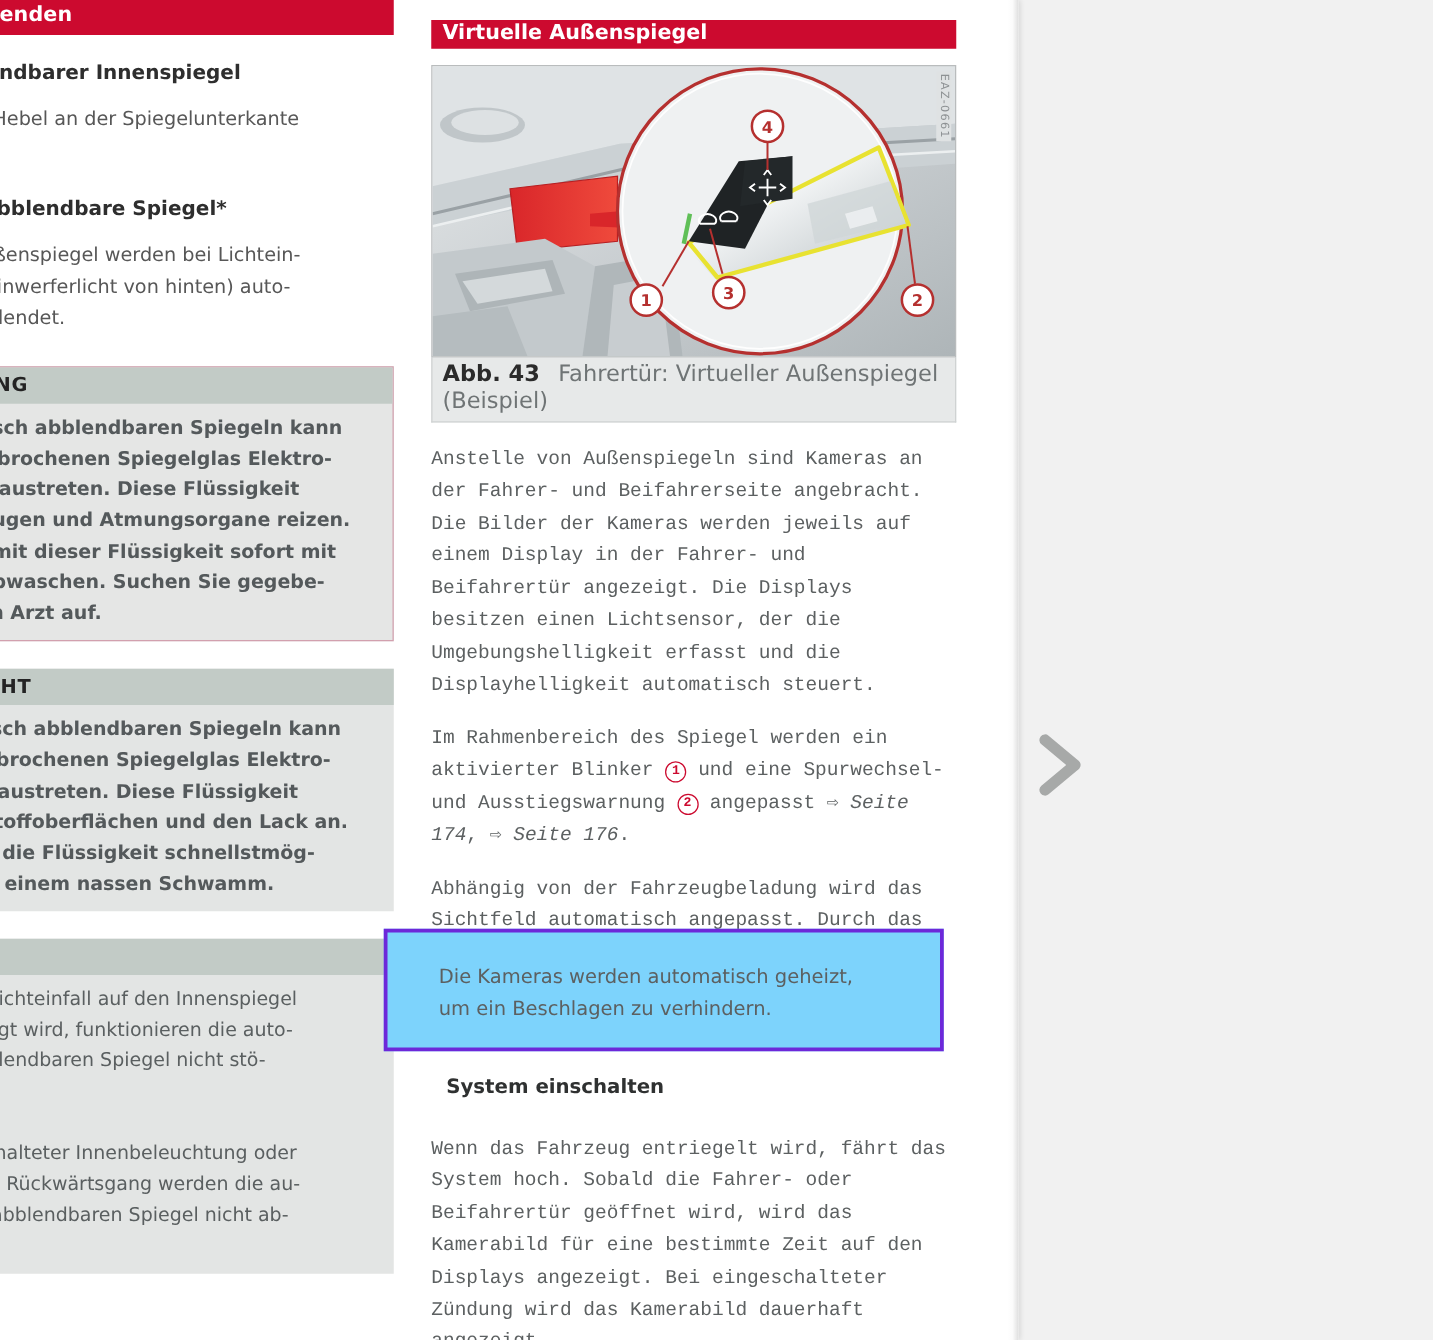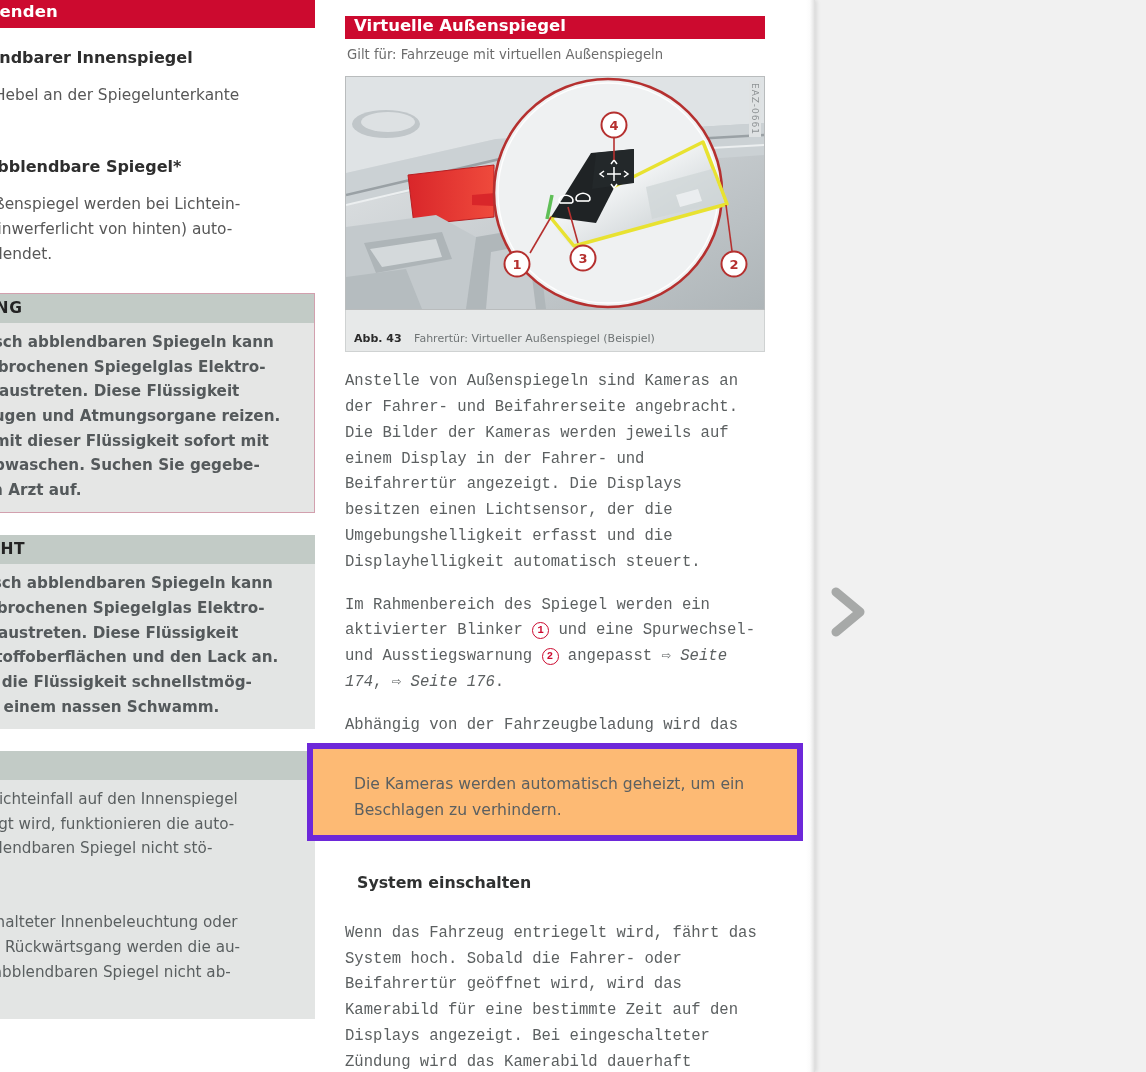--- a/index.html
+++ b/index.html
@@ -136,23 +136,23 @@
     width: 418px;
     height: 232px;
     border: 1px solid #b9bcbd;
     background: linear-gradient(160deg,#e4e7e8 0%, #cfd4d6 45%, #b9bfc2 100%);
     overflow: hidden;
   }
   #fig-caption {
     background: #e7e9e9;
     border: 1px solid #cfd2d2;
     border-top: none;
-    font-size: 11px;
+    font-size: 18px;
     color: #6f7475;
-    padding: 22px 8px 6px 8px;
+    padding: 3px 8px 6px 8px;
   }
   #fig-caption b { color: #2b2b2b; font-weight: bold; }
 
   
   #illo-ref {
     position: absolute;
     right: 3px;
     top: 4px;
     font-size: 9px;
     color: #8e9294;
@@ -191,24 +191,24 @@
     font-weight: bold;
     vertical-align: 1px;
   }
   .xref { font-style: italic; }
 
   
   #annotation-box {
     position: absolute;
     left: 307px;
     top: 743px;
-    width: 496px;
+    width: 448px;
     height: 98px;
-    border: 6px solid #6d28d9;
-    background: #fdba74;
+    border: 3px solid #6d28d9;
+    background: #7dd3fc;
     box-sizing: border-box;
     z-index: 20;
   }
   #annotation-box .anno-text {
     margin: 0;
     padding: 23px 40px 0 41px;
     font-size: 15.6px;
     line-height: 1.655;
     color: #5c6061;
   }
@@ -294,21 +294,20 @@
 ch abblendbaren Spiegel nicht ab-
 et.</div>
       </div>
 
     </div>
 
     <div id="col-right">
 
       <div id="fig-title-bar">Virtuelle Außenspiegel</div>
 
-      <div id="fig-applies">Gilt für: Fahrzeuge mit virtuellen Außenspiegeln</div>
 
       <div id="figure-wrap">
 
         <div id="illo">
 
           
           <svg width="418" height="232" viewBox="0 0 418 232">
             <defs>
               <linearGradient id="gMet" x1="0" y1="0" x2="1" y2="1">
                 <stop offset="0%" stop-color="#e7eaeb"></stop>

